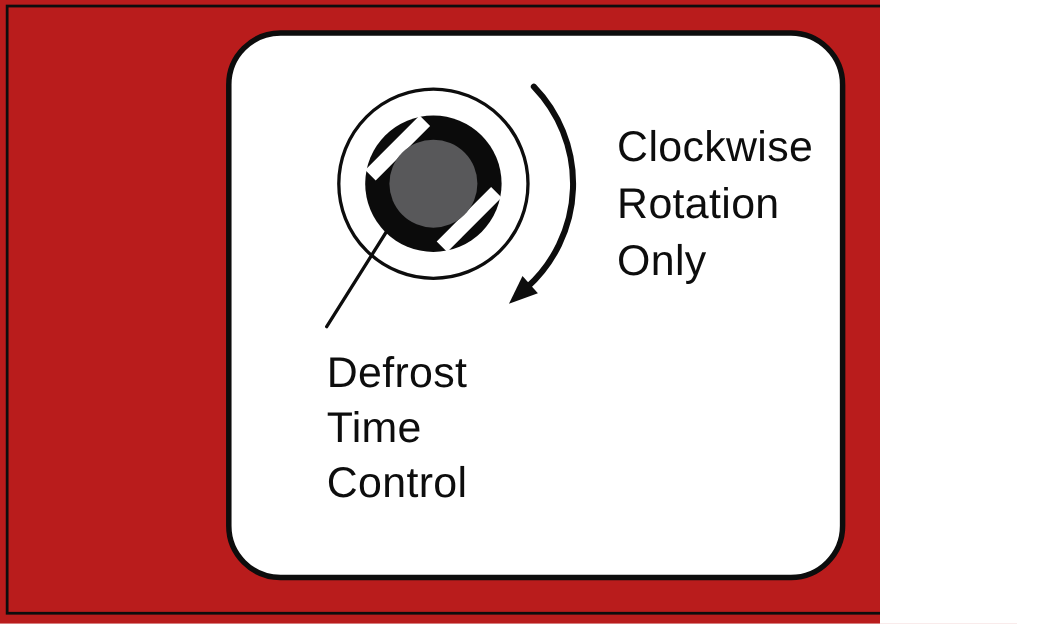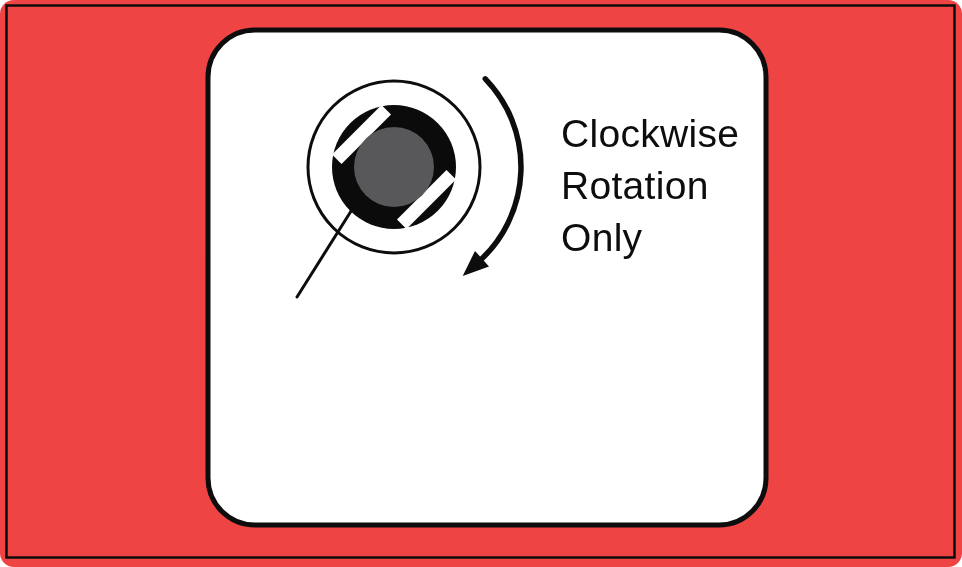--- a/index.html
+++ b/index.html
@@ -3,25 +3,24 @@
 <meta charset="utf-8">
 <style>
   html, body {
     margin: 0;
     padding: 0;
     background: #ffffff;
     font-family: "Liberation Sans", sans-serif;
   }
   .canvas {
     position: relative;
-    width: 962px;
+    width: 800px;
     height: 567px;
-    background: #ef4444;
+    background: #b91c1c;
     overflow: hidden;
-    border-radius: 14px;
   }
   .diagram-svg {
     position: absolute;
     left: 0;
     top: 0;
     display: block;
   }
   .label {
     position: absolute;
     color: #0d0d0d;
@@ -69,14 +68,17 @@
     <g>
       <path d="M 485.3 78.8 A 127 127 0 0 1 479 261.4" fill="none" stroke="#0d0d0d" stroke-width="5.5" stroke-linecap="round"></path>
       <polygon points="462.7,276.1 489,266.5 475,250.9" fill="#0d0d0d"></polygon>
     </g>
   </svg>
 
   <div class="label rotation-label">Clockwise
 Rotation
 Only</div>
 
+  <div class="label knob-label">Defrost
+Time
+Control</div>
 
 </div>
 
 </body></html>

